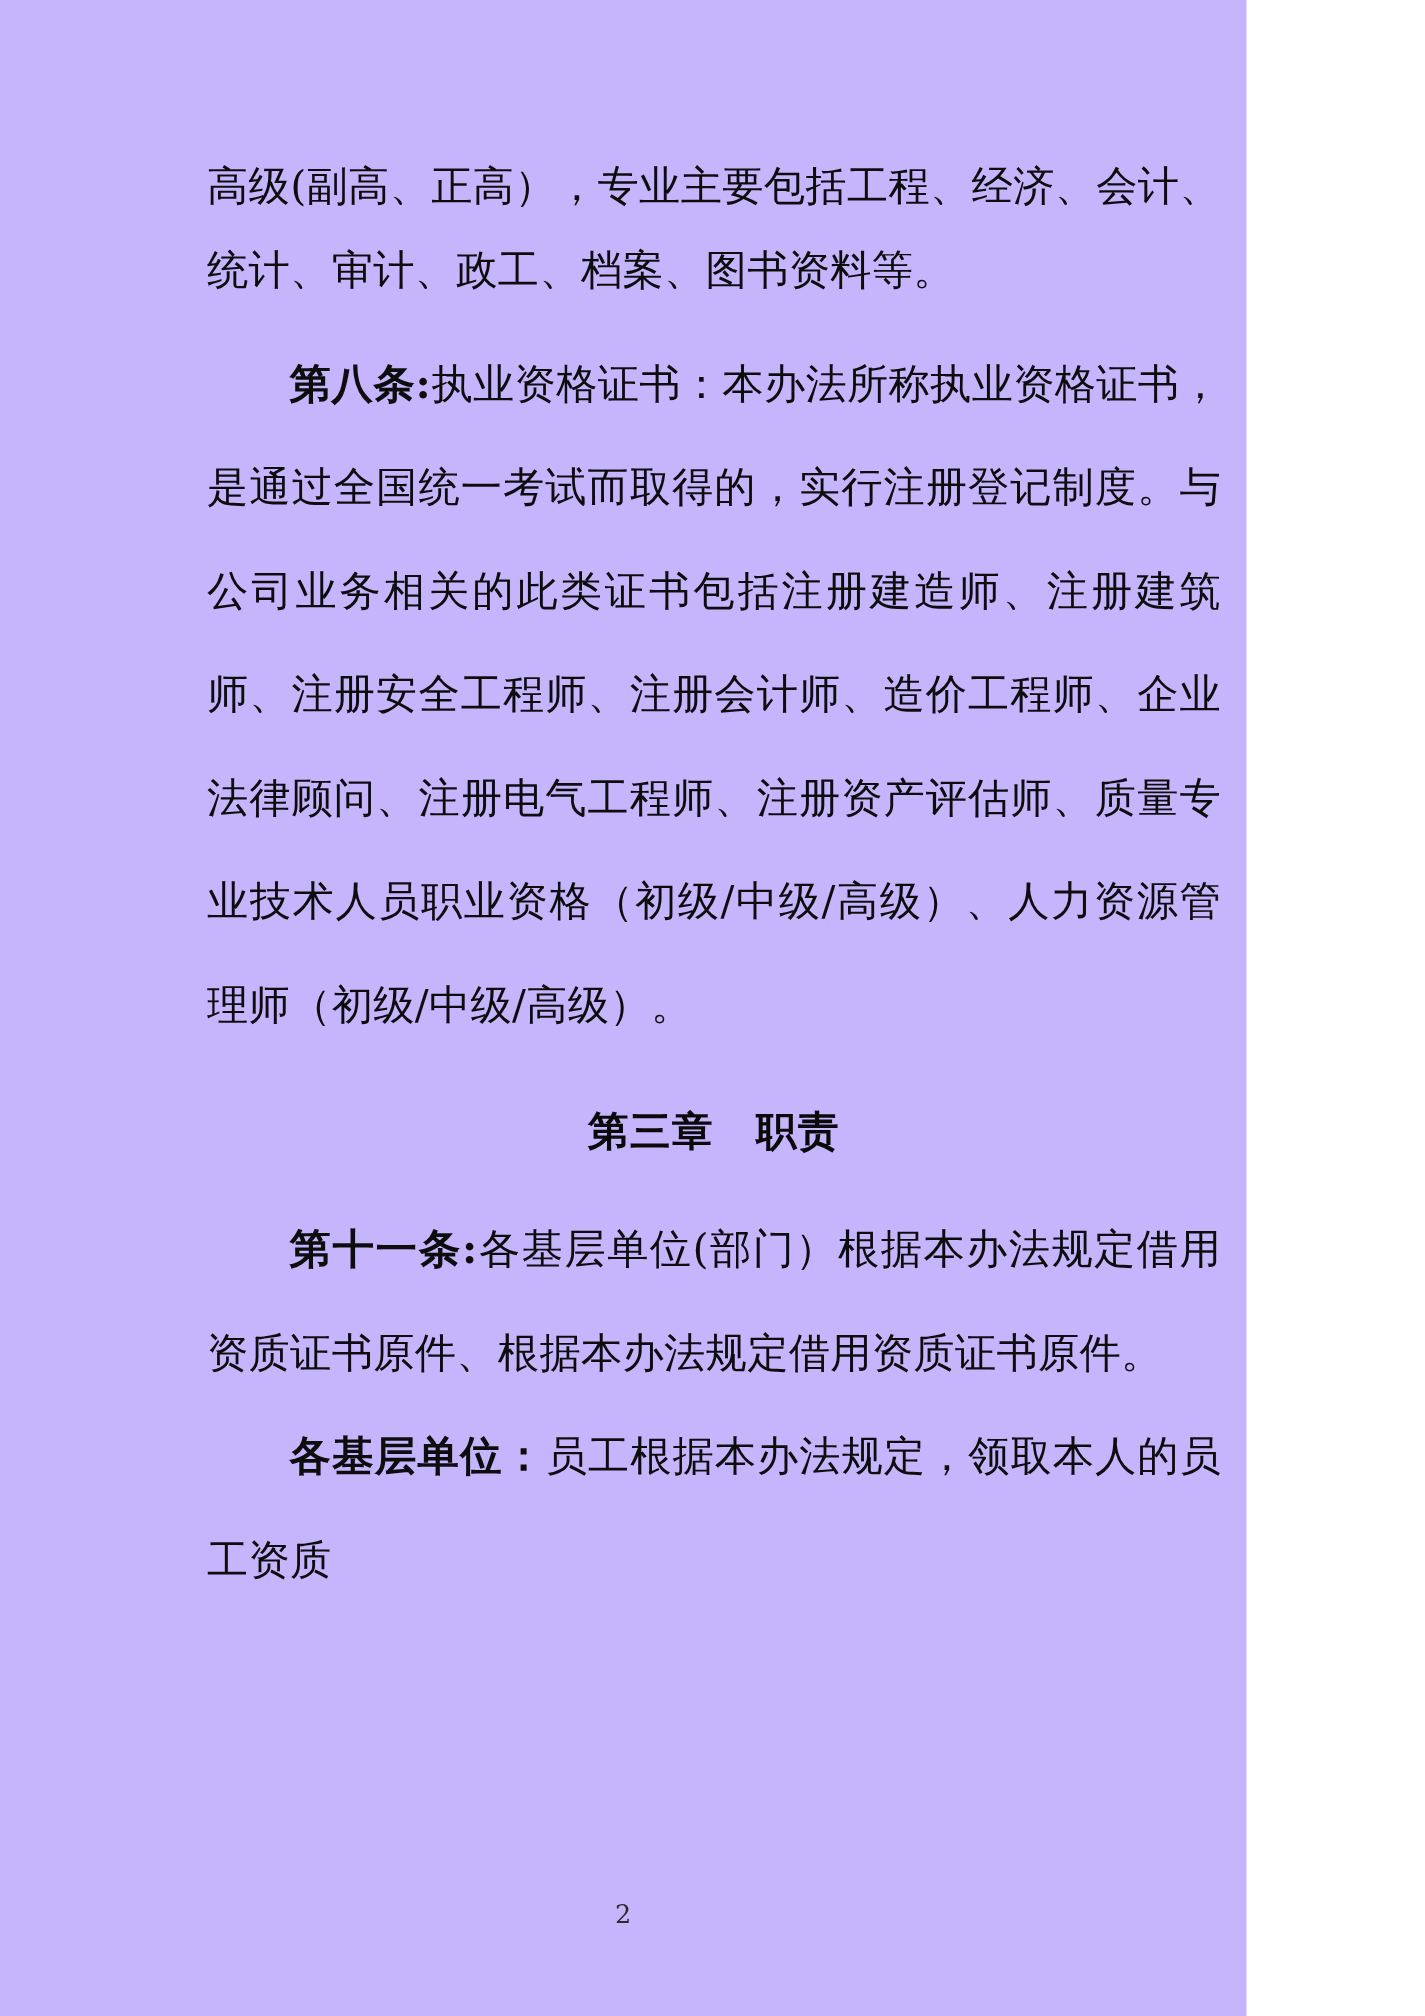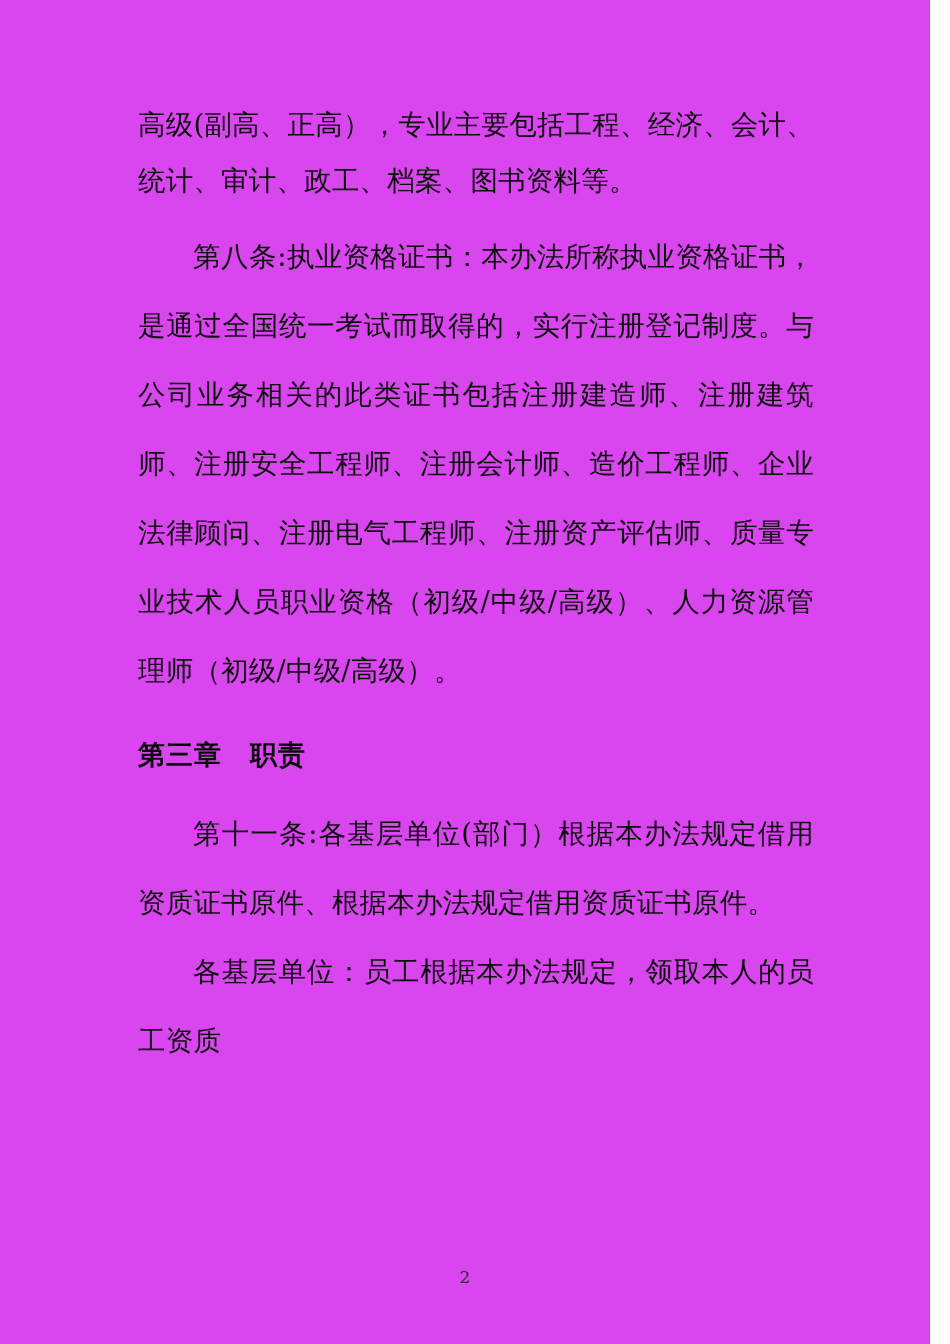--- a/index.html
+++ b/index.html
@@ -2,23 +2,23 @@
 <html><head>
 <meta charset="utf-8">
 <style>
   html, body {
     margin: 0;
     padding: 0;
     background: #ffffff;
   }
   .page {
     position: relative;
-    width: 930px;
+    width: 831px;
     height: 1344px;
-    background: #d946ef;
+    background: #c4b5fd;
     overflow: hidden;
     font-family: "DejaVu Serif", "Liberation Serif", serif;
     color: #000000;
   }
   .body-area {
     position: absolute;
     left: 138px;
     top: 96px;
     width: 676px;
   }
@@ -38,25 +38,25 @@
     line-height: 56px;
   }
   .para + .para {
     margin-top: 0;
   }
   
   .indent {
     text-indent: 2em;
   }
   .art-label {
-    font-weight: 400;
+    font-weight: 700;
     letter-spacing: 0.5px;
   }
   .chapter {
-    text-align: left;
+    text-align: center;
     font-size: 27px;
     font-weight: 700;
     line-height: 60px;
     letter-spacing: 1px;
     margin: 0;
     color: #0a0a0a;
   }
   .spacer-sm { height: 14px; }
   .spacer-md { height: 20px; }
   .page-number {

